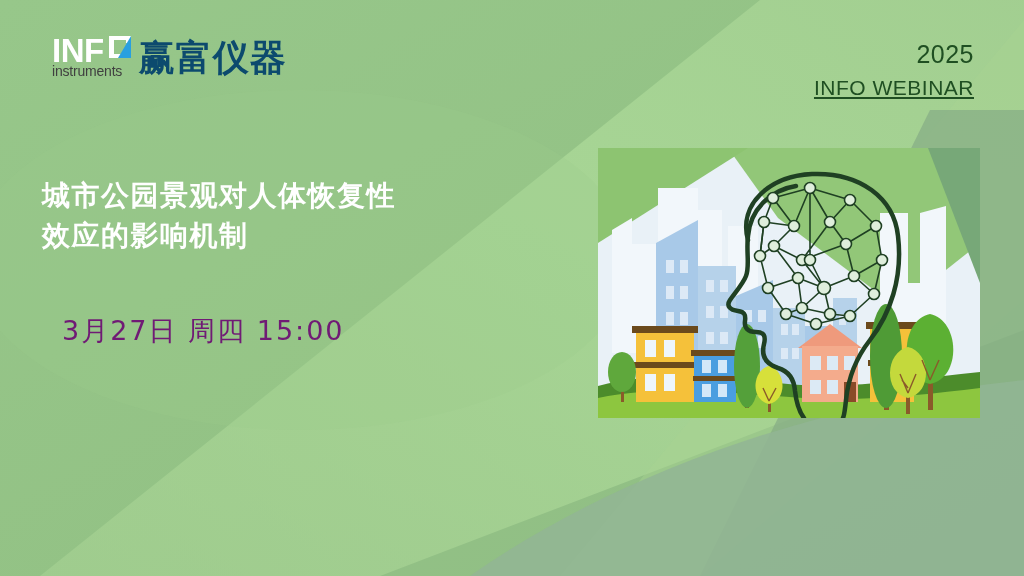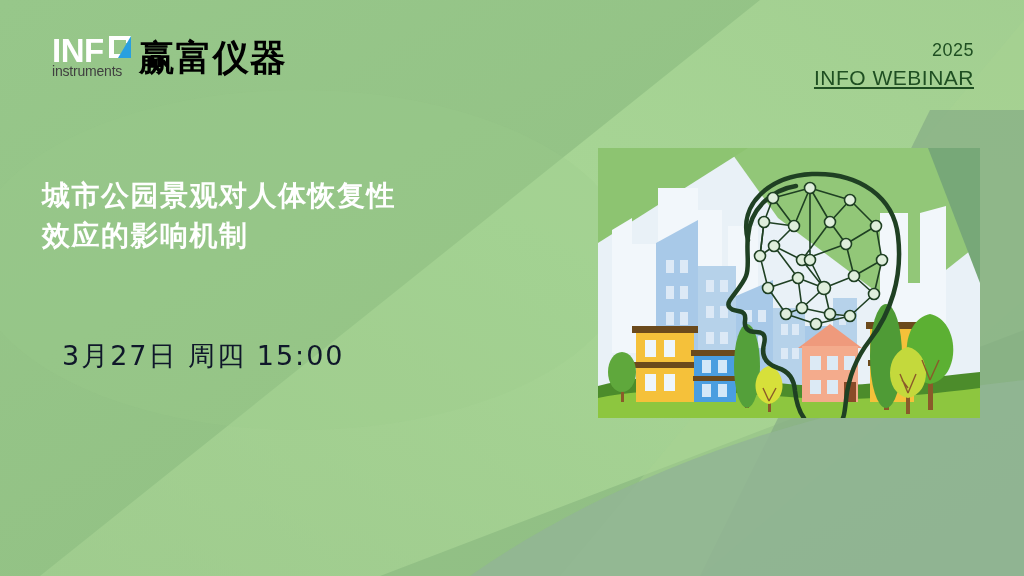--- a/index.html
+++ b/index.html
@@ -56,39 +56,39 @@
   .logo-sub {
     font-size: 14px;
     color: #404040;
     letter-spacing: -0.2px;
     margin-top: -3px;
     font-family: "Liberation Sans", sans-serif;
   }
   .logo-cn {
     font-size: 36px;
     font-weight: 700;
-    color: #000000;
+    color: #0c4a6e;
     margin-left: 6px;
     letter-spacing: 1px;
     line-height: 1;
     position: relative;
     top: -2px;
     font-family: "DejaVu Sans", "Liberation Sans", sans-serif;
   }
 
   
   #webinar-block {
     position: absolute;
     right: 50px;
     top: 38px;
     text-align: right;
     color: #1f4f22;
   }
   #webinar-year {
-    font-size: 18px;
+    font-size: 25px;
     letter-spacing: 0.5px;
     line-height: 1.35;
   }
   #webinar-label {
     font-size: 21px;
     letter-spacing: 0.5px;
     line-height: 1.55;
     text-decoration: underline;
   }
 
@@ -103,25 +103,24 @@
     font-weight: 700;
     line-height: 1.42;
     letter-spacing: 1.5px;
     font-family: "DejaVu Sans", "Liberation Sans", sans-serif;
     white-space: pre-line;
   }
   #datetime {
     position: absolute;
     left: 62px;
     top: 313px;
-    color: #0f172a;
+    color: #701a75;
     font-size: 27px;
     letter-spacing: 2px;
     font-family: "DejaVu Sans", "Liberation Sans", sans-serif;
-    margin-top: 25px;
   }
 
   
   #illustration {
     position: absolute;
     left: 598px;
     top: 148px;
     width: 382px;
     height: 270px;
   }

